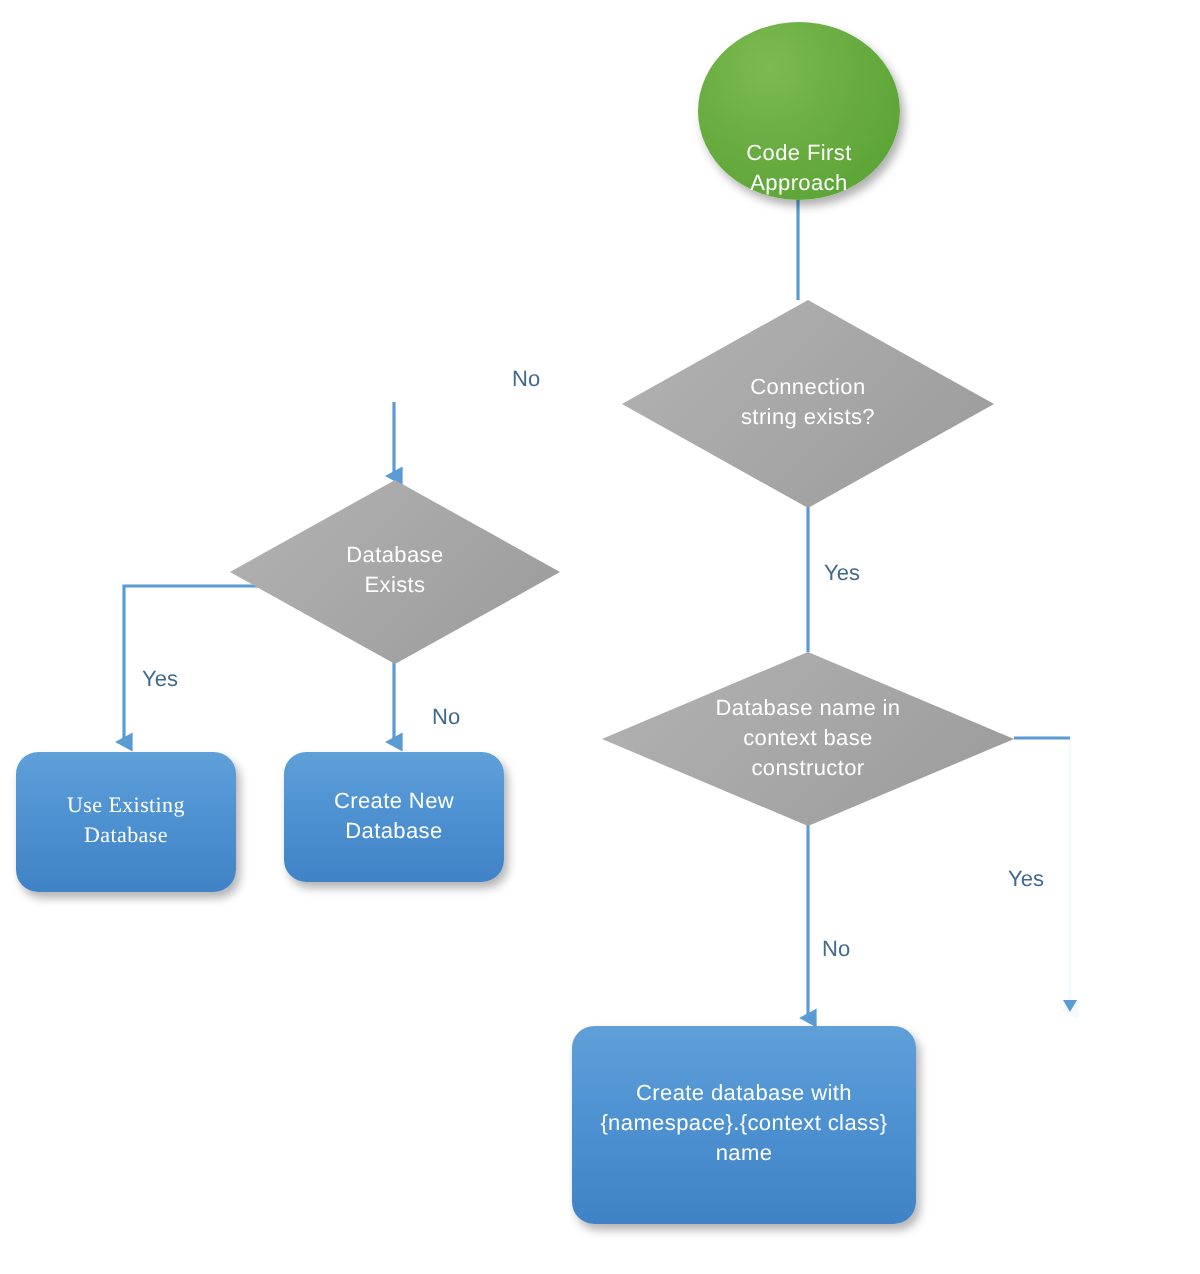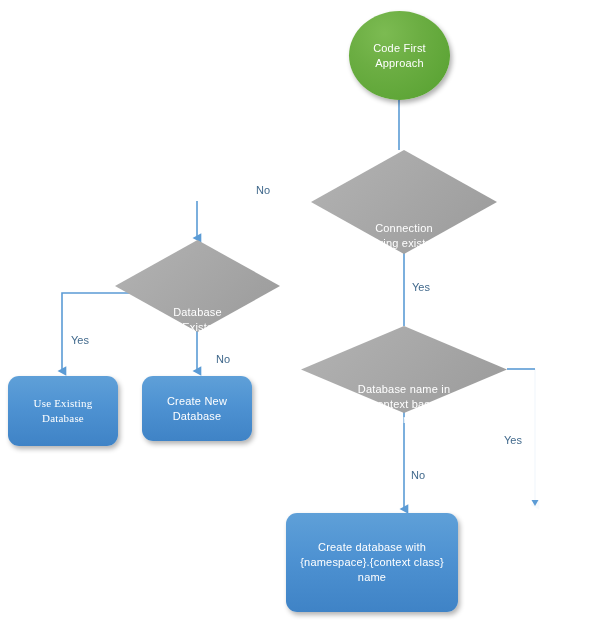--- a/index.html
+++ b/index.html
@@ -27,21 +27,21 @@
     pointer-events: none;
   }
 
   
   .node-ellipse {
     position: absolute;
     border-radius: 50%;
     background: radial-gradient(ellipse at 35% 25%, #7cbb52 0%, #6cae43 38%, #55a02f 100%);
     box-shadow: 2px 3px 5px rgba(0,0,0,0.32);
     display: flex;
-    align-items: center;
+    align-items: flex-end;
     justify-content: center;
     text-align: center;
     color: #ffffff;
     font-size: 11px;
     line-height: 15px;
     letter-spacing: 0.2px;
   }
 
   
   .node-diamond {
@@ -60,21 +60,20 @@
     position: absolute;
     left: 12%;
     top: 50%;
     transform: translateY(-50%);
     width: 76%;
     text-align: center;
     color: #ffffff;
     font-size: 11px;
     line-height: 15px;
     letter-spacing: 0.2px;
-    margin-top: 34px;
   }
 
   
   .node-box {
     position: absolute;
     border-radius: 11px;
     background: linear-gradient(180deg, #5fa0d8 0%, #4e92d2 45%, #3f83c6 100%);
     box-shadow: 2px 3px 5px rgba(0,0,0,0.30);
     display: flex;
     align-items: center;

